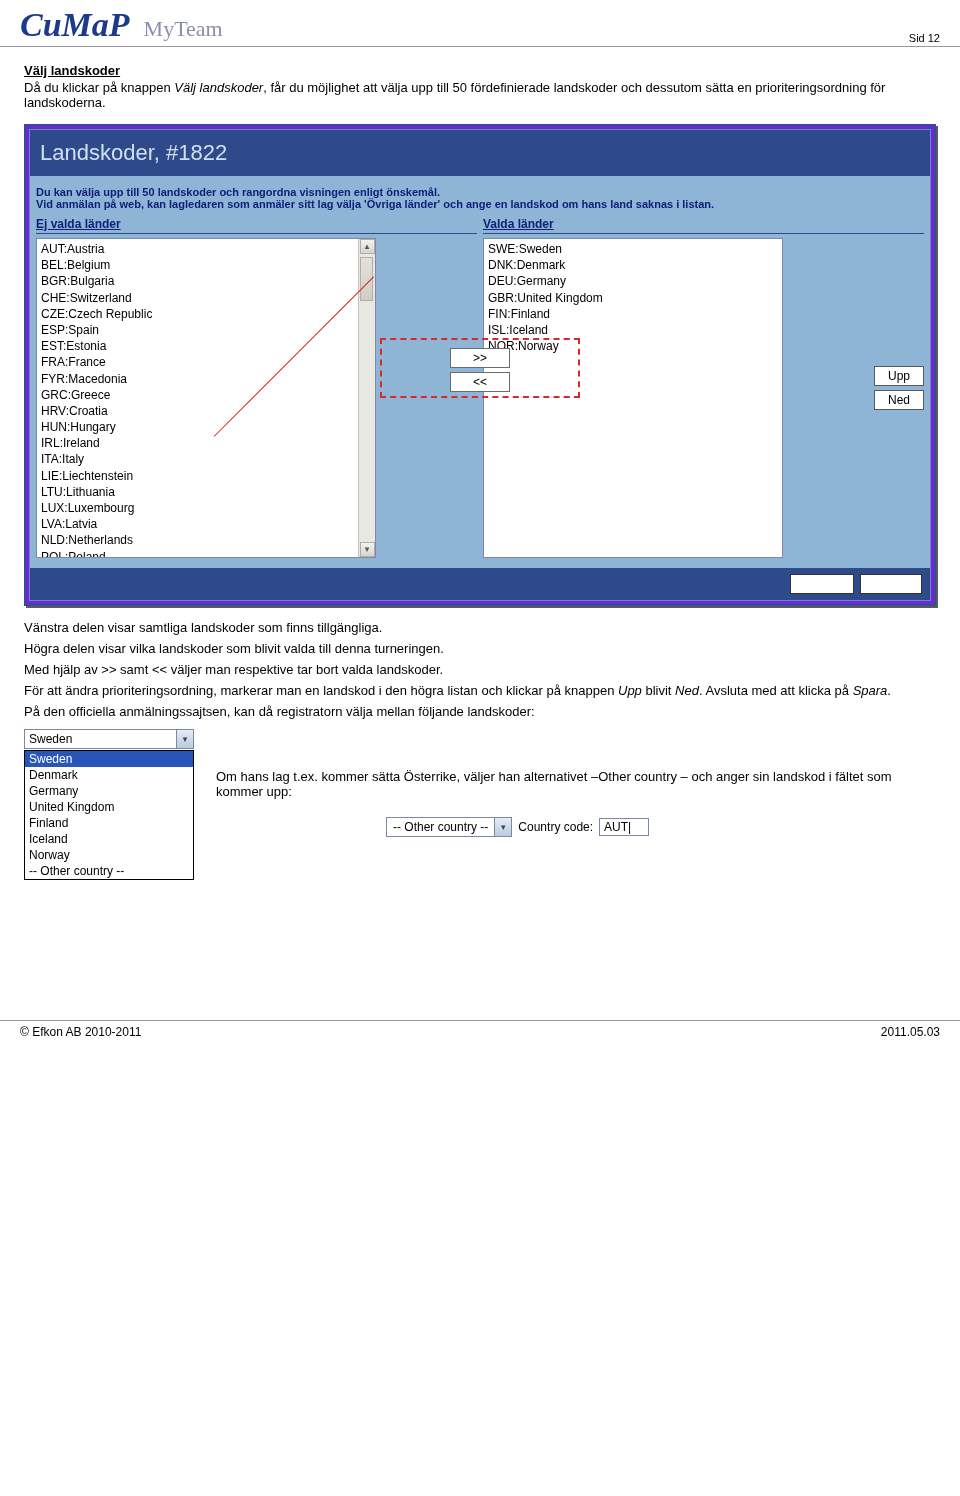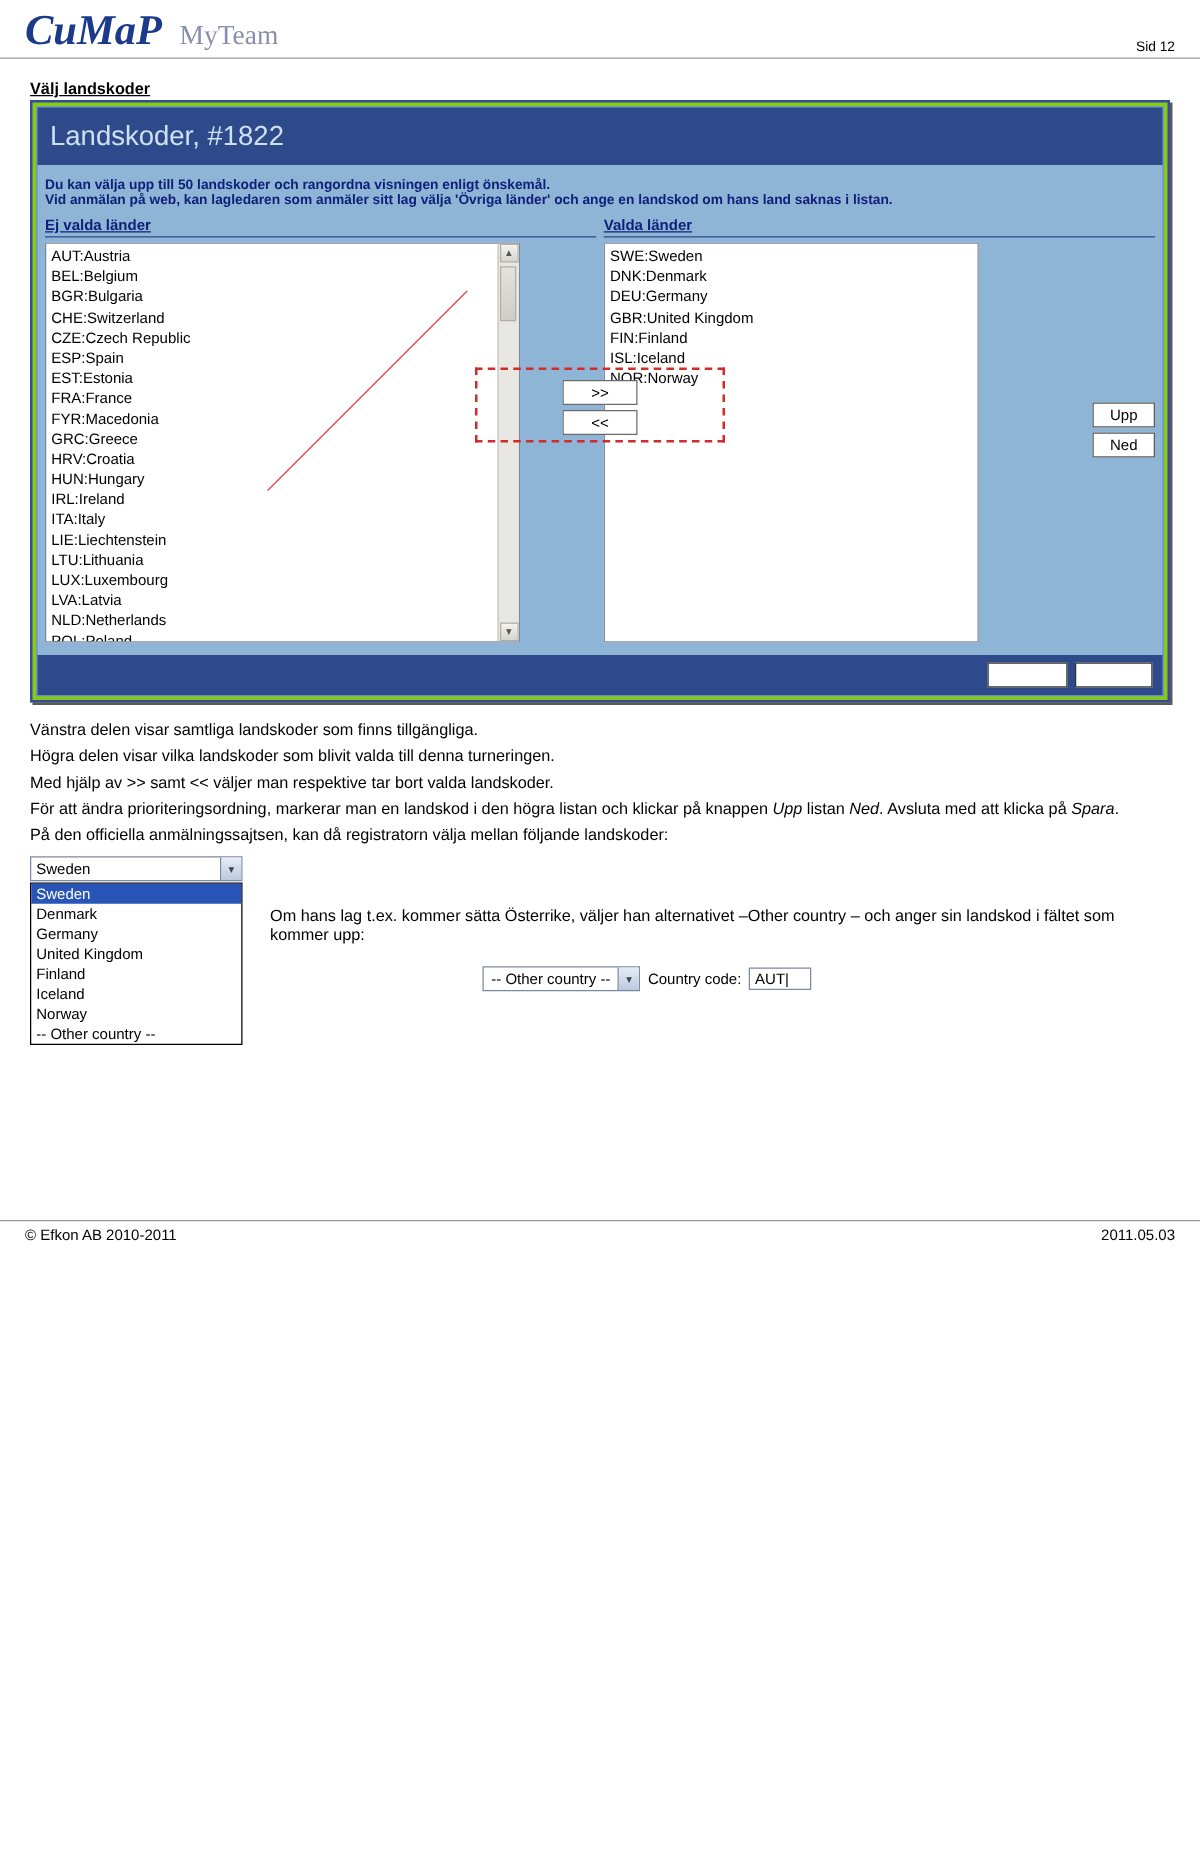--- a/index.html
+++ b/index.html
@@ -26,21 +26,21 @@
   .sect-title { font-weight: bold; text-decoration: underline; margin-bottom: 2px; }
   .para { margin-bottom: 14px; }
   .italic { font-style: italic; }
   .bold { font-weight: bold; }
 
   .webcumap-wrap { text-align: center; margin: 8px 0 6px 0; }
   .webcumap { font-family: "Brush Script MT", cursive; font-size: 30px; color: #3b5fc3; font-style: italic; }
   .webcumap .cm { font-family: "Times New Roman", serif; font-style: italic; font-weight: bold; }
 
   
-  .appbox { border: 2px solid #3a4a9a; background: #84cc16; color: #fff; font-family: Verdana, Arial, sans-serif; }
+  .appbox { border: 2px solid #3a4a9a; background: #6d28d9; color: #fff; font-family: Verdana, Arial, sans-serif; }
   .appbox-inner { background: #8eb4d6; margin: 3px; border: 1px solid #6f8abf; }
   .apptitle-row { background: #2e4a8a; color: #fff; padding: 10px 10px; }
   .apptitle { font-family: Verdana, Arial, sans-serif; font-size: 22px; color: #cfe0f0; }
   .appinfo { color: #10207a; font-size: 11px; padding: 10px 6px 4px 6px; font-family: Verdana, Arial, sans-serif; }
   .appinfo .hl { color: #10207a; }
   .cols { display: flex; gap: 6px; padding: 0 6px 10px 6px; position: relative; }
   .col { flex: 1; }
   .colhead { border-bottom: 1px solid #2e4a8a; padding: 2px 0 2px 0; margin-bottom: 4px; }
   .colhead a { color: #10207a; text-decoration: underline; font-size: 12px; font-weight: bold; }
   .listbox {
@@ -119,41 +119,44 @@
   <div class="logo-wrap">
     <span class="logo-cumap">CuMaP</span>
     <span class="logo-myteam">MyTeam</span>
   </div>
   <div class="page-num">Sid 12</div>
 </div>
 
 <div class="content">
 
   <div class="sect-title">Välj landskoder</div>
+  <div class="para">
+    <span>Då du klickar på knappen </span><span class="italic">Välj landskoder</span><span>, får du möjlighet att välja upp till 50 fördefinierade landskoder och dessutom sätta en prioriteringsordning för landskoderna.</span>
+  </div>
 
 
   <div class="app-wrapper">
     <div class="appbox appbox-3d">
       <div class="appbox-inner">
         <div class="apptitle-row">
           <span class="apptitle">Landskoder, #1822</span>
         </div>
         <div class="appinfo">
           <div class="bold">Du kan välja upp till 50 landskoder och rangordna visningen enligt önskemål.</div>
           <div class="bold">
             <span>Vid anmälan på web, kan lagledaren som anmäler sitt lag välja </span><span class="hl">'Övriga länder'</span><span> och ange en landskod om hans land saknas i listan.</span>
           </div>
         </div>
 
         <div class="cols cols-right">
           <div class="col">
             <div class="colhead">
               <a>Ej valda länder</a>
             </div>
-            <div class="listbox" style="width:380px; margin-right:auto;">
+            <div class="listbox" style="width:340px; margin-right:auto;">
               <div class="items" id="left-items">
                   <div>AUT:Austria</div>
                   <div>BEL:Belgium</div>
                   <div>BGR:Bulgaria</div>
                   <div>CHE:Switzerland</div>
                   <div>CZE:Czech Republic</div>
                   <div>ESP:Spain</div>
                   <div>EST:Estonia</div>
                   <div>FRA:France</div>
                   <div>FYR:Macedonia</div>
@@ -213,21 +216,21 @@
       </div>
     </div>
     <div class="redline"></div>
   </div>
 
   <div class="after-text">
     <p>Vänstra delen visar samtliga landskoder som finns tillgängliga.</p>
     <p>Högra delen visar vilka landskoder som blivit valda till denna turneringen.</p>
     <p>Med hjälp av &gt;&gt; samt &lt;&lt; väljer man respektive tar bort valda landskoder.</p>
     <p>
-      <span>För att ändra prioriteringsordning, markerar man en landskod i den högra listan och klickar på knappen </span><span class="italic">Upp</span><span> listan </span><span class="italic">Ned</span><span>. Avsluta med att klicka på </span><span class="italic">Spara</span><span>.</span>
+      <span>För att ändra prioriteringsordning, markerar man en landskod i den högra listan och klickar på knappen </span><span class="italic">Upp</span><span> blivit </span><span class="italic">Ned</span><span>. Avsluta med att klicka på </span><span class="italic">Spara</span><span>.</span>
     </p>
     <p>På den officiella anmälningssajtsen, kan då registratorn välja mellan följande landskoder:</p>
   </div>
 
   <div class="dd-row">
     <div class="dropdown-img">
       <div class="dd-closed">
         <div class="val">Sweden</div>
         <div class="dd-caret">▾</div>
       </div>

